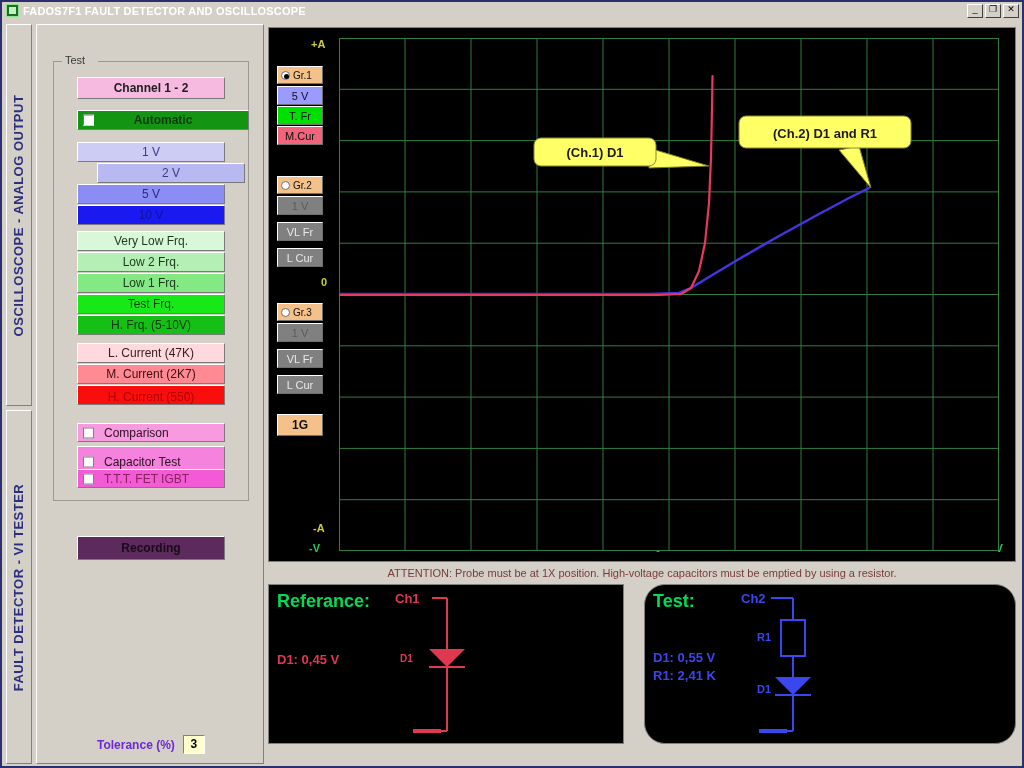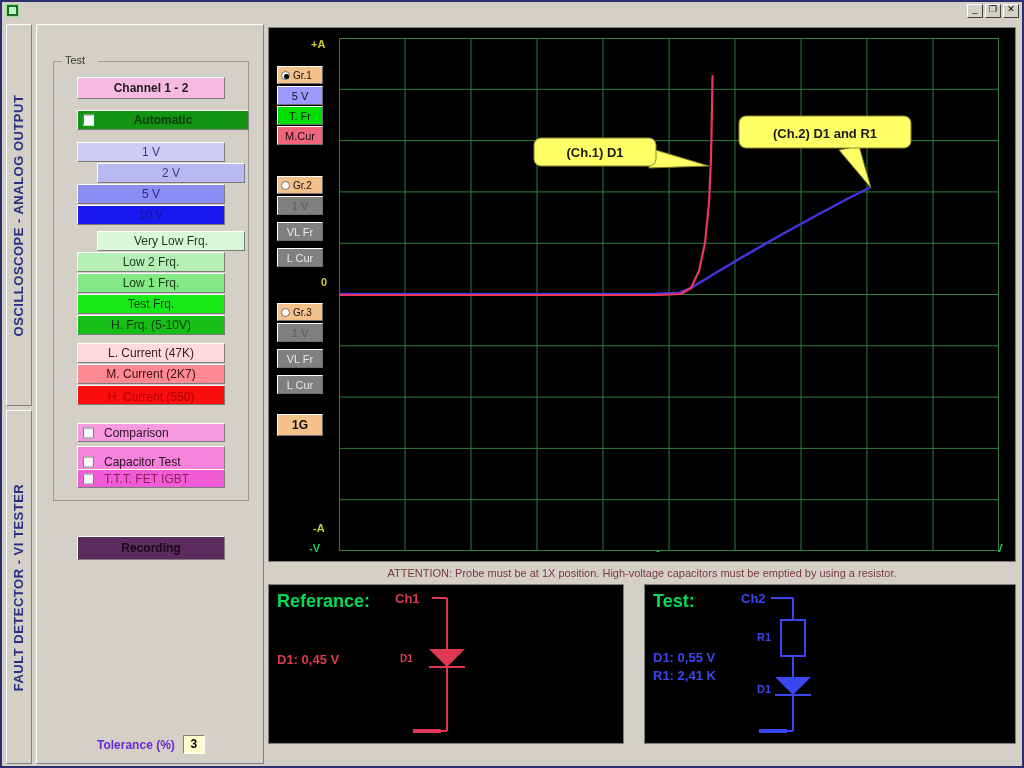--- a/index.html
+++ b/index.html
@@ -197,21 +197,21 @@
   }
 
   
   .cpanel {
     position: absolute; top: 582px;
     height: 160px;
     background: #000000;
     border: 1px solid #808080;
   }
   #cpanel-ref  { left: 266px; width: 356px; }
-  #cpanel-test { left: 642px; width: 372px; }
+  #cpanel-test { left: 642px; width: 372px; border-radius: 21px; }
   .cp-title {
     position: absolute; left: 8px; top: 6px;
     font-size: 18px; font-weight: bold;
   }
   .cp-ch {
     position: absolute; top: 6px;
     font-size: 13px; font-weight: bold;
   }
   .cp-values {
     position: absolute; left: 8px;
@@ -219,20 +219,21 @@
     line-height: 18px;
   }
 </style>
 </head>
 <body>
 
 <div id="app">
 
   <div id="titlebar">
     <div class="app-icon"></div>
+    <div class="title-text">FADOS7F1   FAULT DETECTOR AND OSCILLOSCOPE</div>
     <div id="winbtns">
       <div class="wb"><span>_</span></div>
       <div class="wb"><span>❐</span></div>
       <div class="wb"><span>✕</span></div>
     </div>
   </div>
 
   <div id="rail-top" class="vrail">
     <div class="vtext">OSCILLOSCOPE  -  ANALOG OUTPUT</div>
   </div>
@@ -263,21 +264,21 @@
     <div class="btn" style="left:40px; top:138px; width:148px; height:20px; background:#b9b9f2; color:#3a3a8a;margin-left:20px;">
       <span>2 V</span>
     </div>
     <div class="btn" style="left:40px; top:159px; width:148px; height:20px; background:#8c8cf5; color:#2a2a8a;">
       <span>5 V</span>
     </div>
     <div class="btn" style="left:40px; top:180px; width:148px; height:20px; background:#1a1af0; color:#1010a0;">
       <span>10 V</span>
     </div>
 
-    <div class="btn" style="left:40px; top:206px; width:148px; height:20px; background:#d9f7d9; color:#1a3a1a;margin-left:20px;">
+    <div class="btn" style="left:40px; top:206px; width:148px; height:20px; background:#d9f7d9; color:#1a3a1a;">
       <span>Very Low Frq.</span>
     </div>
     <div class="btn" style="left:40px; top:227px; width:148px; height:20px; background:#b6efb6; color:#1a3a1a;">
       <span>Low 2 Frq.</span>
     </div>
     <div class="btn" style="left:40px; top:248px; width:148px; height:20px; background:#84e884; color:#1a3a1a;">
       <span>Low 1 Frq.</span>
     </div>
     <div class="btn" style="left:40px; top:269px; width:148px; height:20px; background:#17e817; color:#103c10;">
       <span>Test Frq.</span>

